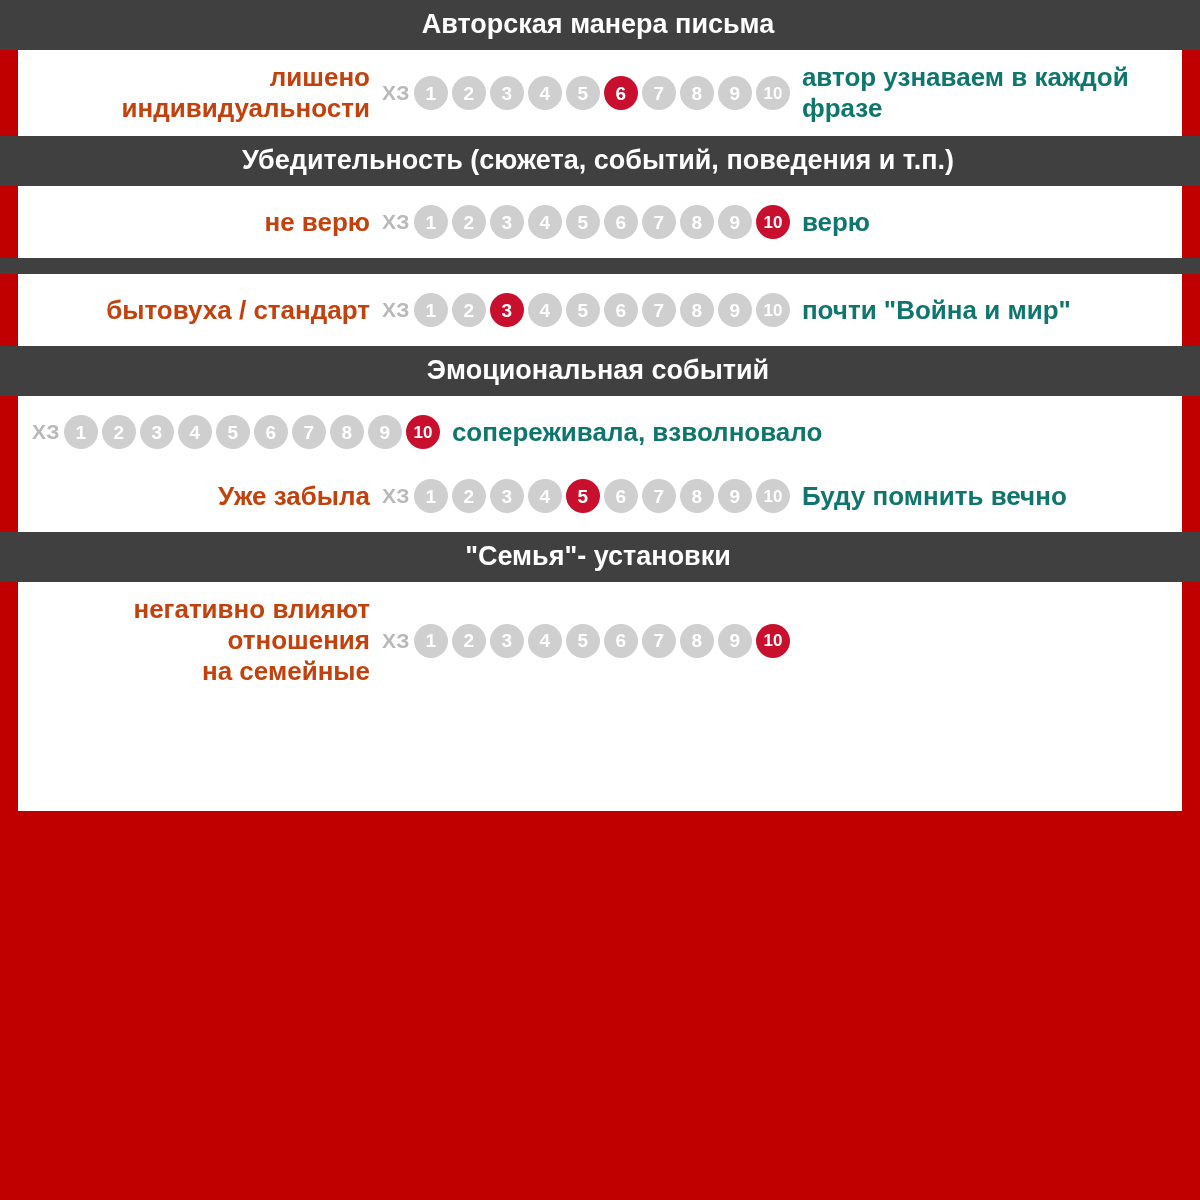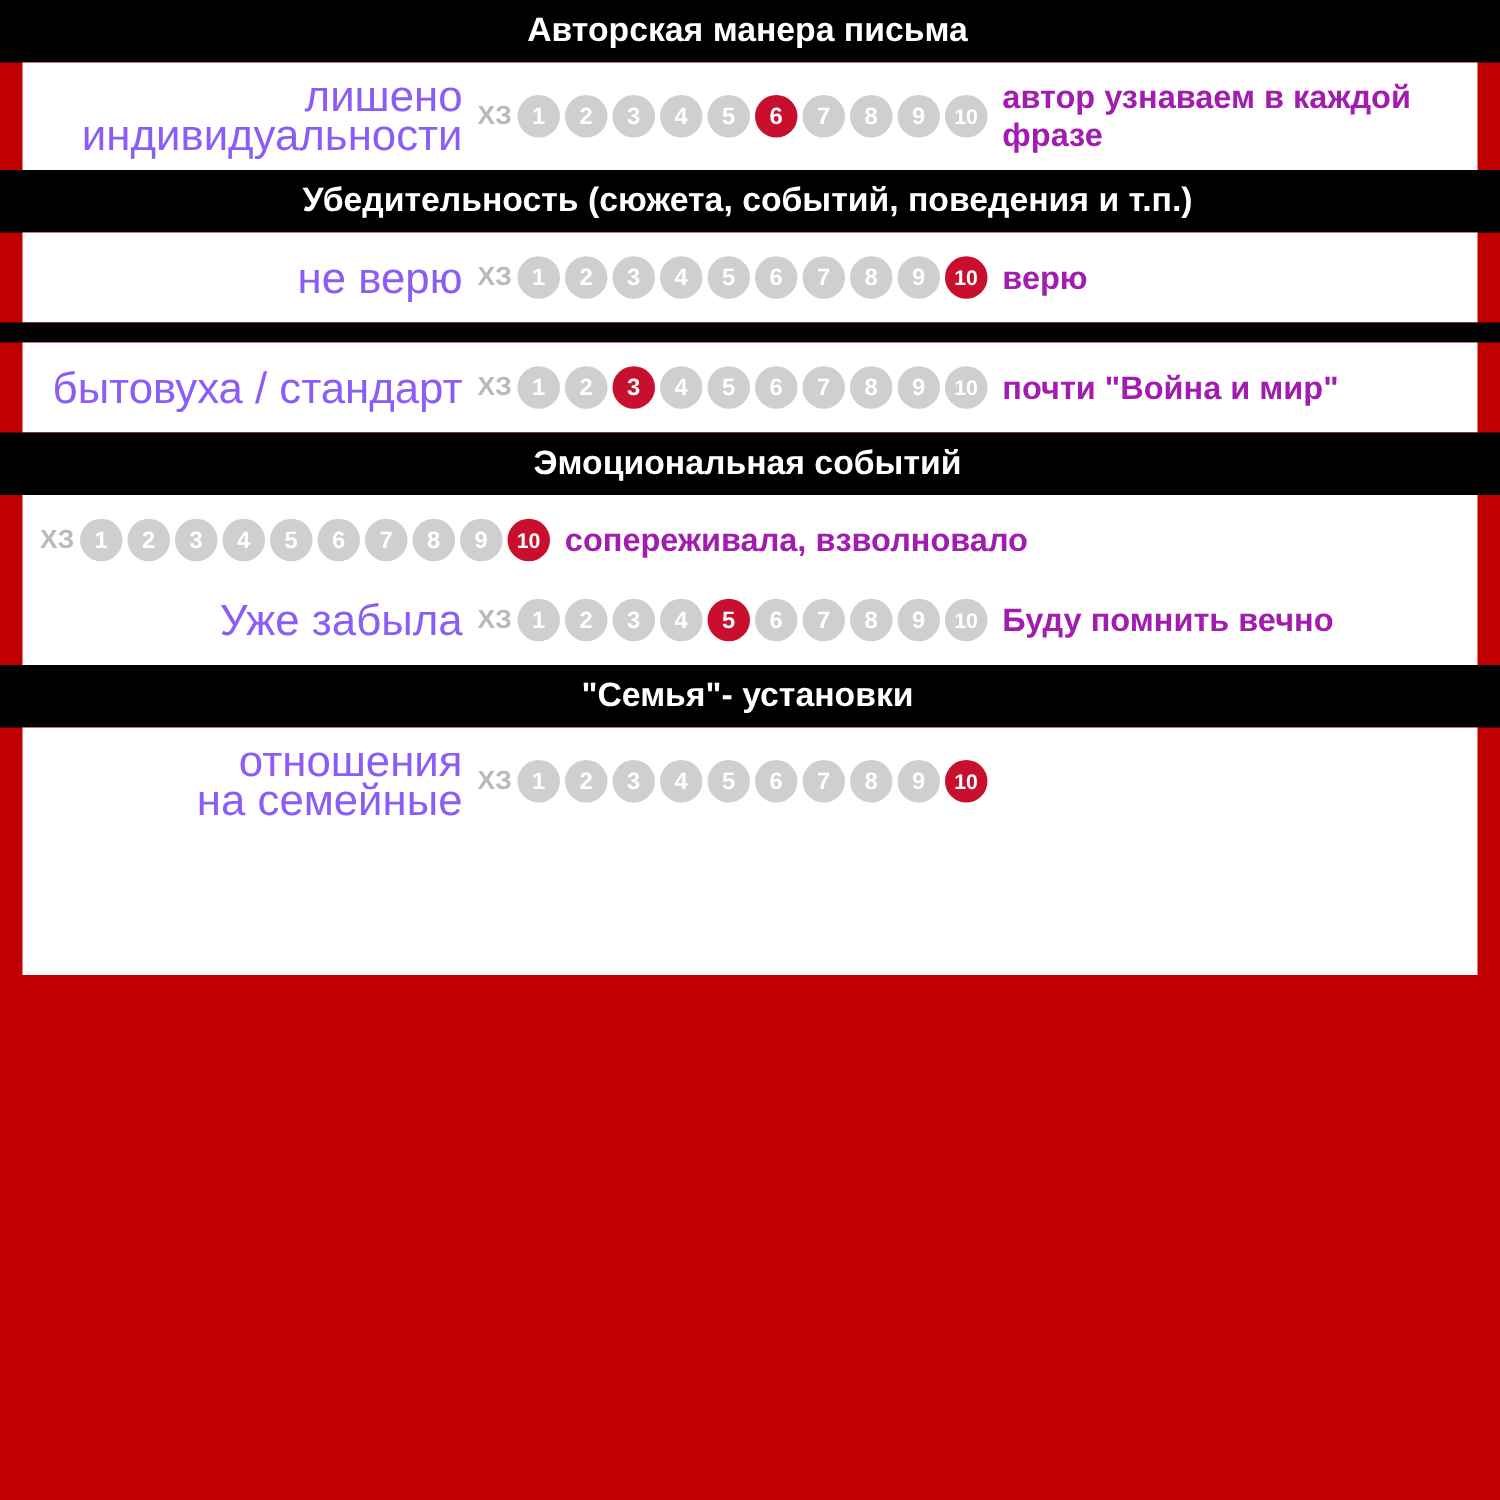--- a/index.html
+++ b/index.html
@@ -18,21 +18,21 @@
     position: relative;
     width: 1200px;
     height: 1200px;
     background: #c00000;
     box-sizing: border-box;
   }
   .section {
     width: 1200px;
   }
   .band {
-    background: #000000;
+    background: #404040;
     color: #ffffff;
     text-align: center;
     font-weight: bold;
     font-size: 27px;
     line-height: 34px;
     padding: 7px 10px 9px 6px;
     box-sizing: border-box;
     letter-spacing: 0px;
   }
   .band .band-line {
@@ -48,34 +48,34 @@
   .row {
     display: flex;
     align-items: center;
     width: 100%;
     box-sizing: border-box;
     padding: 8px 14px;
     min-height: 64px;
   }
   .label-left {
     text-align: right;
-    font-weight: normal;
-    font-size: 35px;
+    font-weight: bold;
+    font-size: 26px;
     line-height: 31px;
-    color: #8b5cf6;
+    color: #c2410c;
     padding-right: 12px;
     box-sizing: border-box;
     flex: 0 0 auto;
   }
   .label-right {
     text-align: left;
     font-weight: bold;
     font-size: 26px;
     line-height: 31px;
-    color: #a21caf;
+    color: #0f766e;
     padding-left: 10px;
     box-sizing: border-box;
     flex: 1 1 auto;
   }
   .scale {
     display: flex;
     align-items: center;
     flex: 0 0 auto;
   }
   .xz {
@@ -247,20 +247,21 @@
     </div>
   </div>
 
   <div class="section">
     <div class="band">
       <span class="band-line">"Семья"- установки</span>
     </div>
     <div class="panel">
       <div class="row r-family">
         <div class="label-left">
+          <span class="ll-line">негативно    влияют</span>
           <span class="ll-line">отношения</span>
           <span class="ll-line">на семейные</span>
         </div>
         <div class="scale">
           <span class="xz">ХЗ</span>
           <span class="dot">1</span>
           <span class="dot">2</span>
           <span class="dot">3</span>
           <span class="dot">4</span>
           <span class="dot">5</span>

